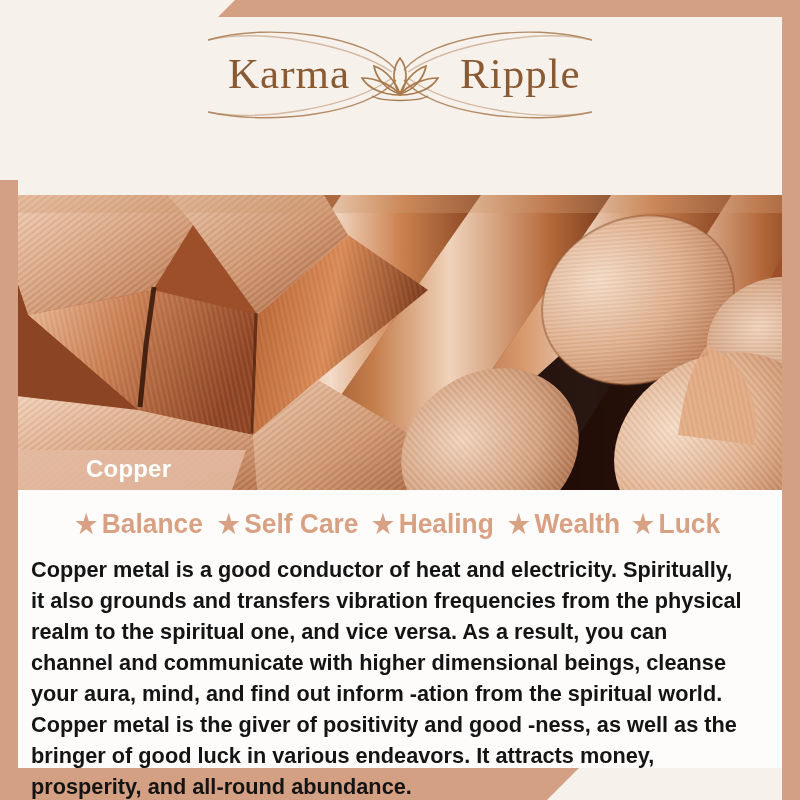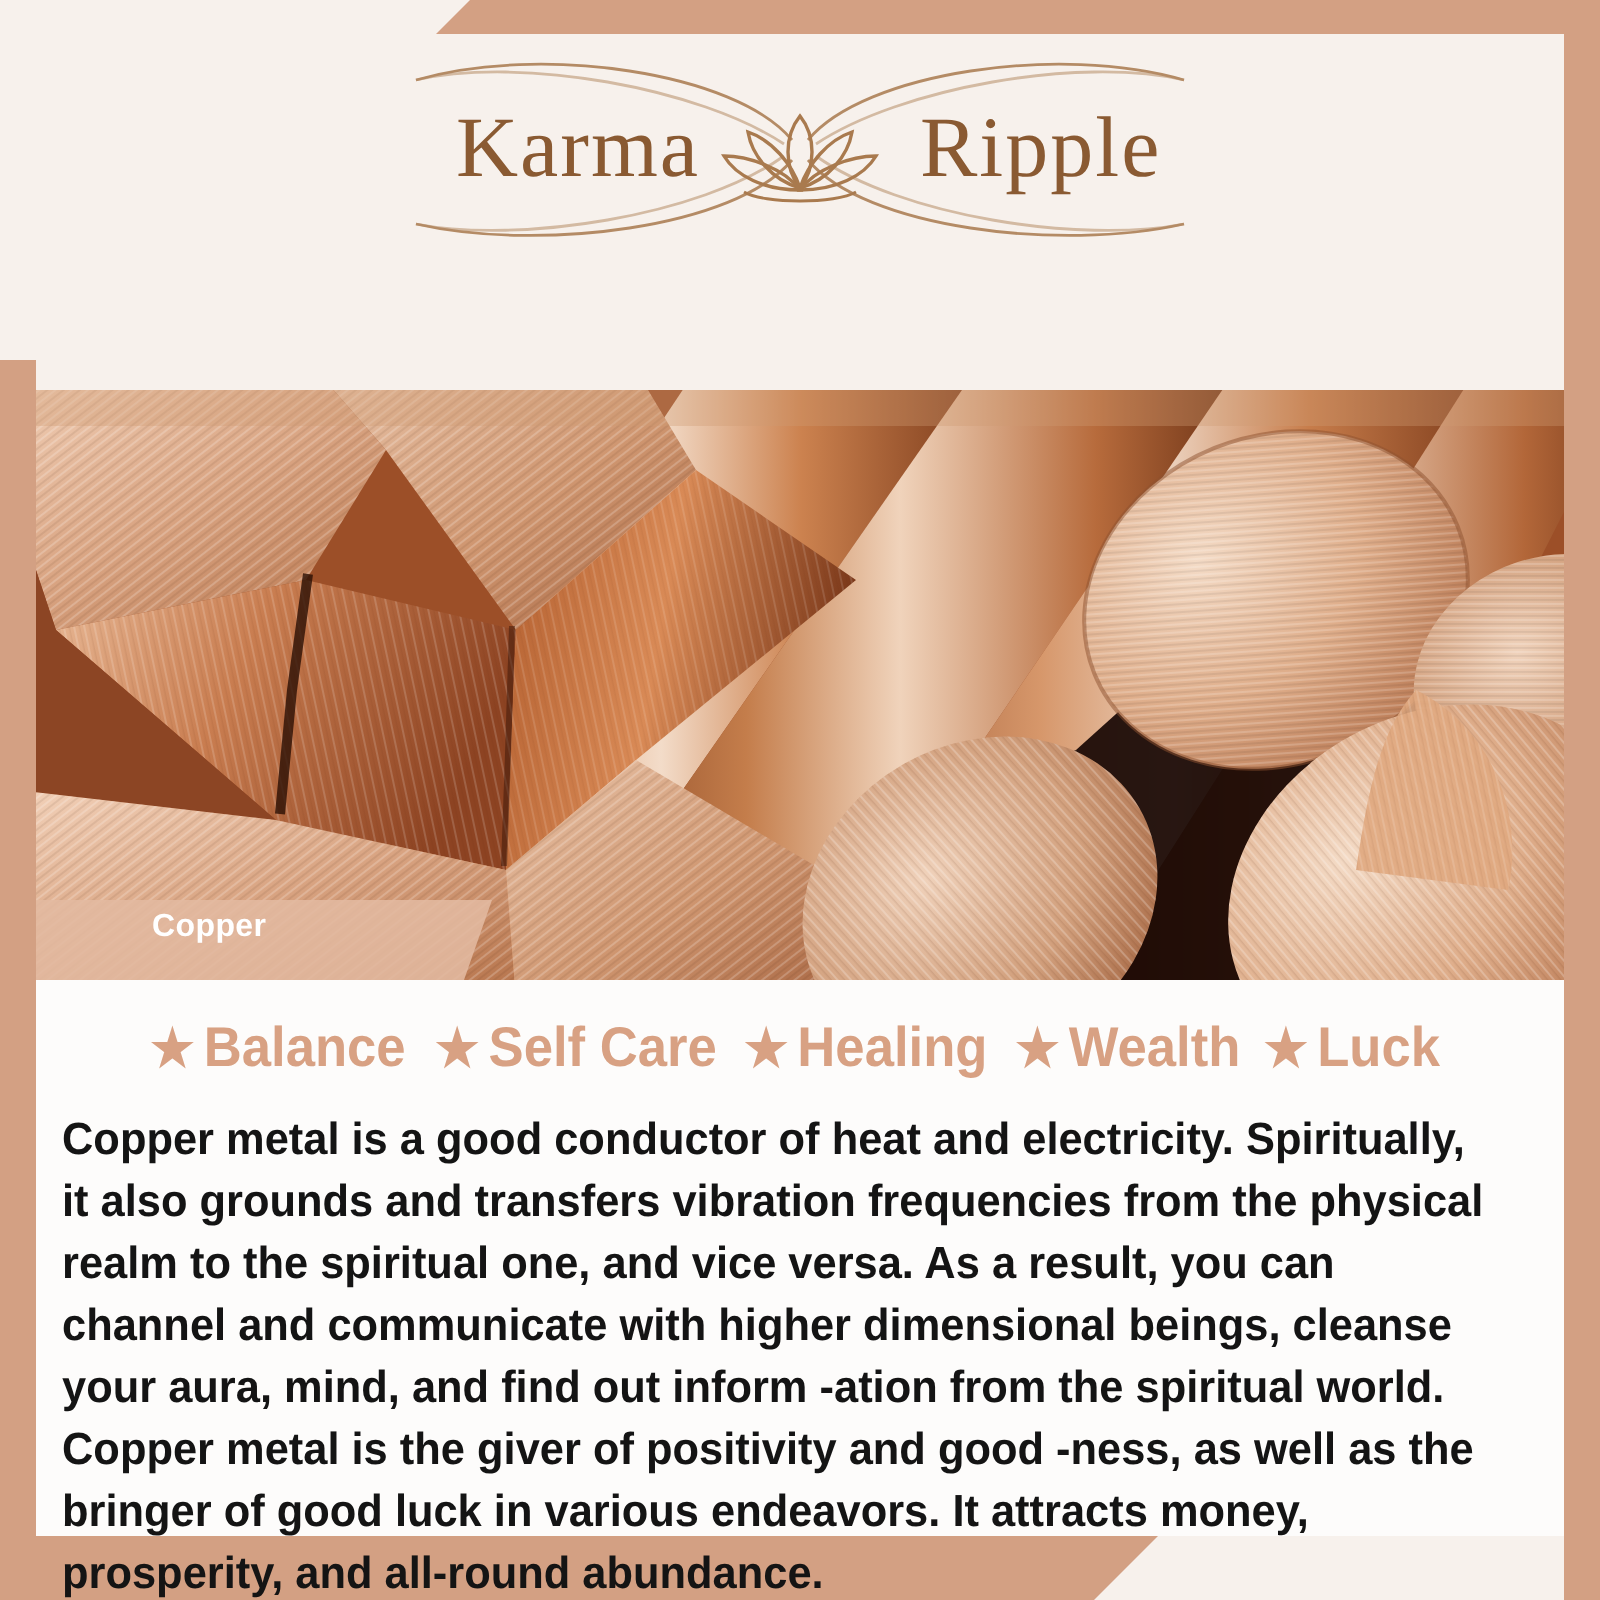--- a/index.html
+++ b/index.html
@@ -105,25 +105,25 @@
     position: absolute;
     left: 18px;
     top: 450px;
     width: 228px;
     height: 40px;
     background: rgba(226, 186, 160, 0.88);
     clip-path: polygon(0 0, 100% 0, calc(100% - 14px) 100%, 0 100%);
   }
   .caption-text {
     position: absolute;
-    left: 76px;
+    left: 86px;
     top: 455px;
     font-family: "Liberation Sans", sans-serif;
     font-weight: bold;
-    font-size: 16px;
+    font-size: 24px;
     color: #ffffff;
     letter-spacing: 0.2px;
   }
 
   
   .card {
     position: absolute;
     left: 18px;
     top: 490px;
     width: 764px;

